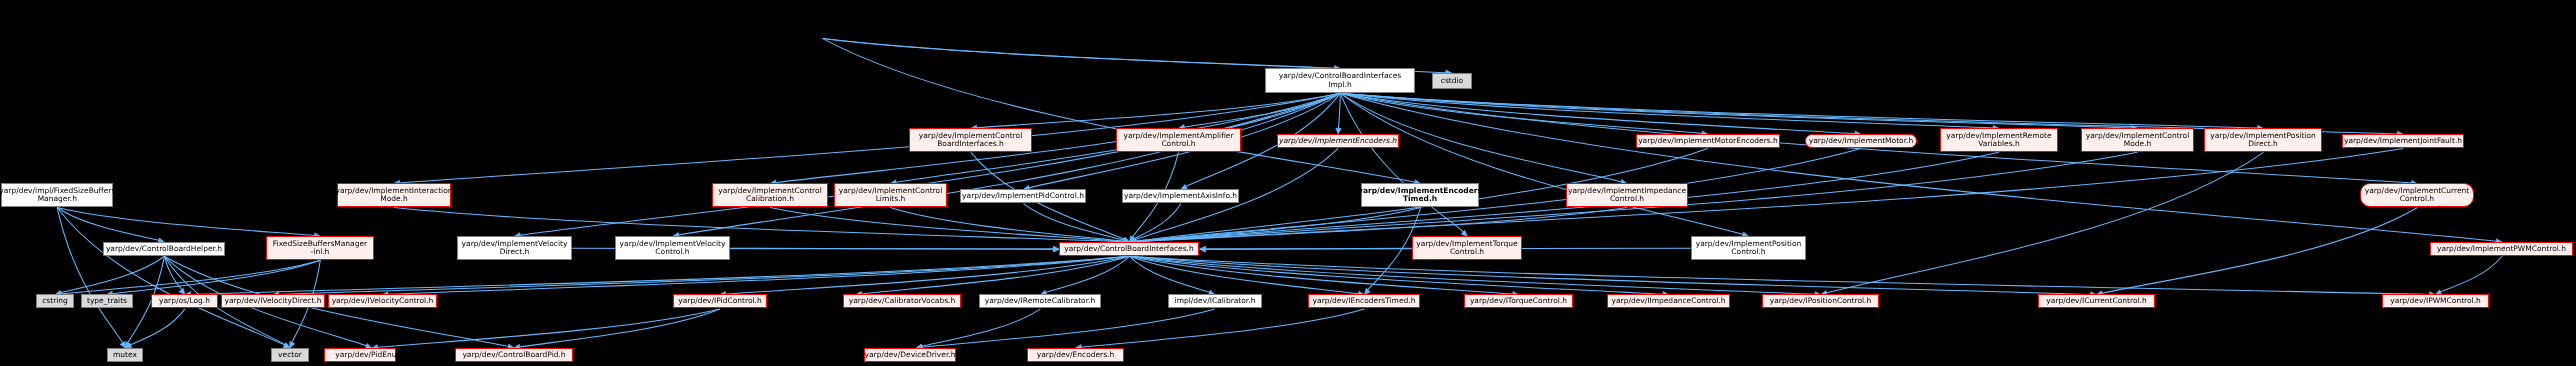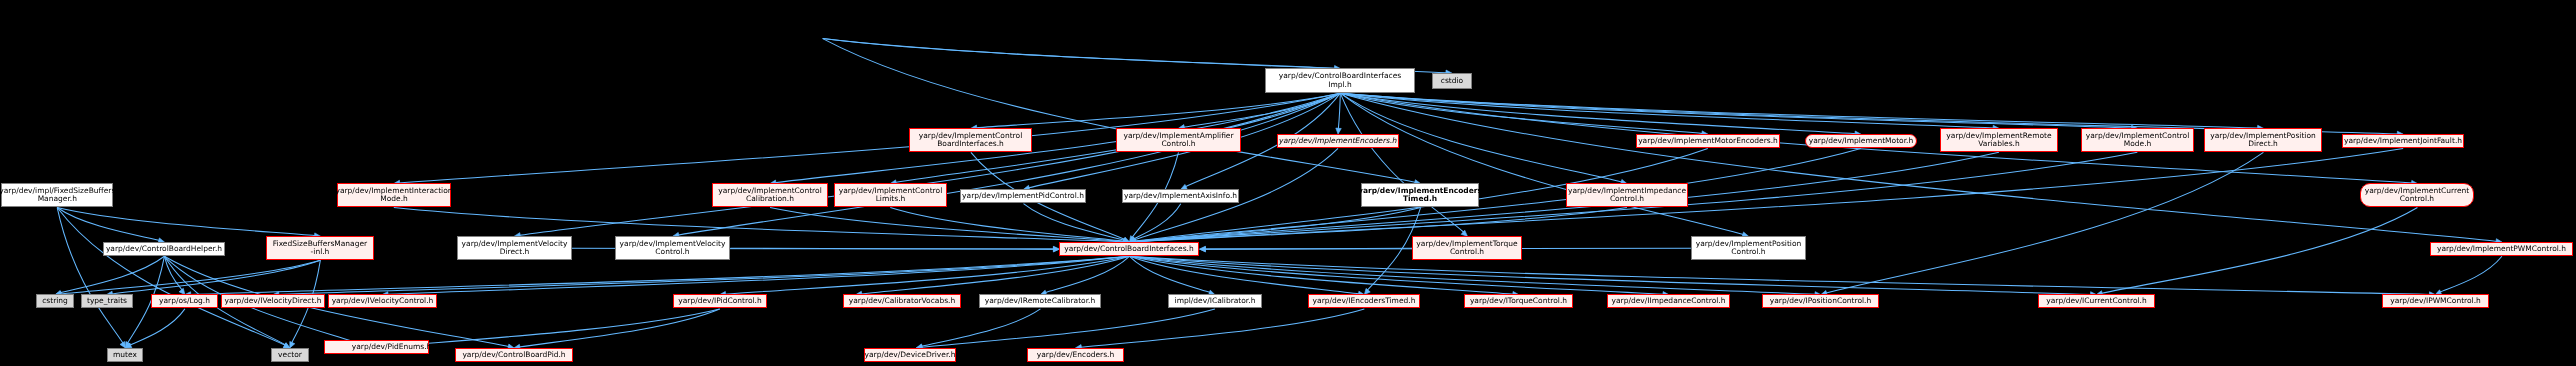--- a/index.html
+++ b/index.html
@@ -238,18 +238,18 @@
     <div class="node plain" style="left: 979px; top: 294px; width: 122px; height: 14.3px;"><span>yarp/dev/IRemoteCalibrator.h</span></div>
     <div class="node plain" style="left: 1168px; top: 294px; width: 94px; height: 14.3px;"><span>impl/dev/ICalibrator.h</span></div>
     <div class="node hdr" style="left: 1308px; top: 294px; width: 112px; height: 14.3px;"><span>yarp/dev/IEncodersTimed.h</span></div>
     <div class="node hdr" style="left: 1464px; top: 294px; width: 109px; height: 14.3px;"><span>yarp/dev/ITorqueControl.h</span></div>
     <div class="node hdr" style="left: 1607px; top: 294px; width: 123px; height: 14.3px;"><span>yarp/dev/IImpedanceControl.h</span></div>
     <div class="node hdr" style="left: 1762px; top: 294px; width: 117px; height: 14.3px;"><span>yarp/dev/IPositionControl.h</span></div>
     <div class="node hdr" style="left: 2038px; top: 294px; width: 117px; height: 14.3px;"><span>yarp/dev/ICurrentControl.h</span></div>
     <div class="node hdr" style="left: 2382px; top: 294px; width: 107px; height: 14.3px;"><span>yarp/dev/IPWMControl.h</span></div>
     <div class="node sys" style="left: 107px; top: 348px; width: 36px; height: 14.3px;"><span>mutex</span></div>
     <div class="node sys" style="left: 271px; top: 348px; width: 38px; height: 14.3px;"><span>vector</span></div>
-    <div class="node hdr" style="left: 324px; top: 340px; width: 105px; height: 14.3px; padding-left: 32px;"><span>yarp/dev/PidEnums.h</span></div>
+    <div class="node hdr" style="left: 324px; top: 348px; width: 72px; height: 14.3px; padding-left: 32px;"><span>yarp/dev/PidEnums.h</span></div>
     <div class="node hdr" style="left: 455px; top: 348px; width: 118px; height: 14.3px; align-items: center;"><span>yarp/dev/ControlBoardPid.h</span></div>
     <div class="node hdr" style="left: 864px; top: 348px; width: 92px; height: 14.3px;"><span>yarp/dev/DeviceDriver.h</span></div>
     <div class="node hdr" style="left: 1027px; top: 348px; width: 97px; height: 14.3px;"><span>yarp/dev/Encoders.h</span></div>
   </div>
 
 
 </body></html>

